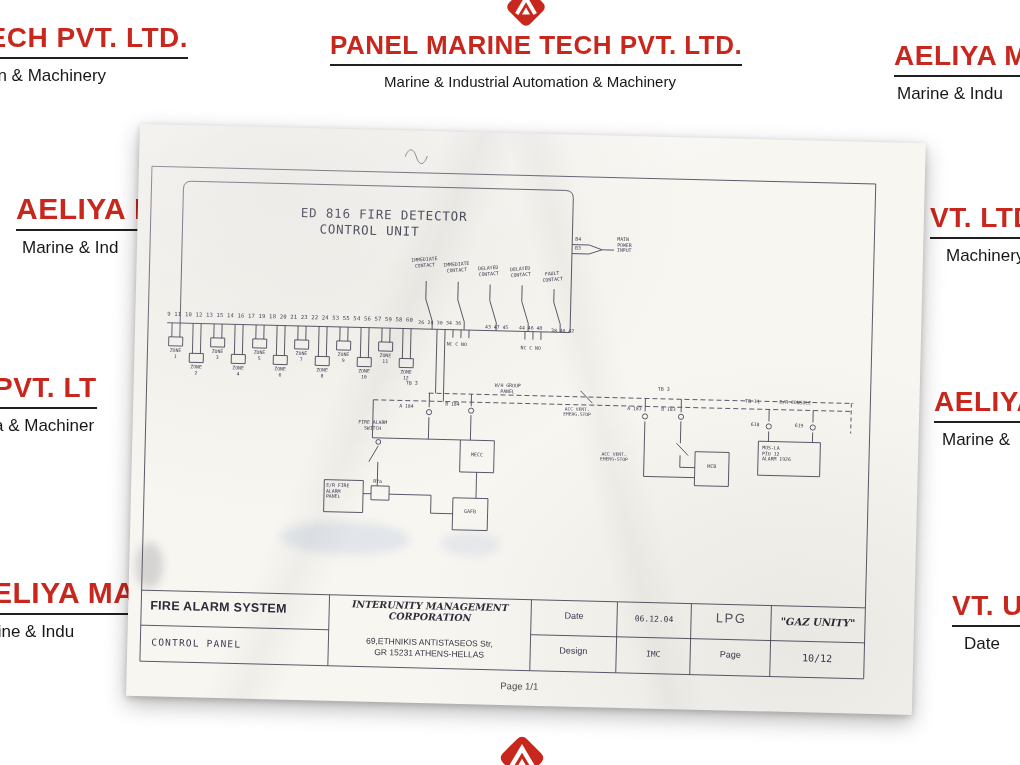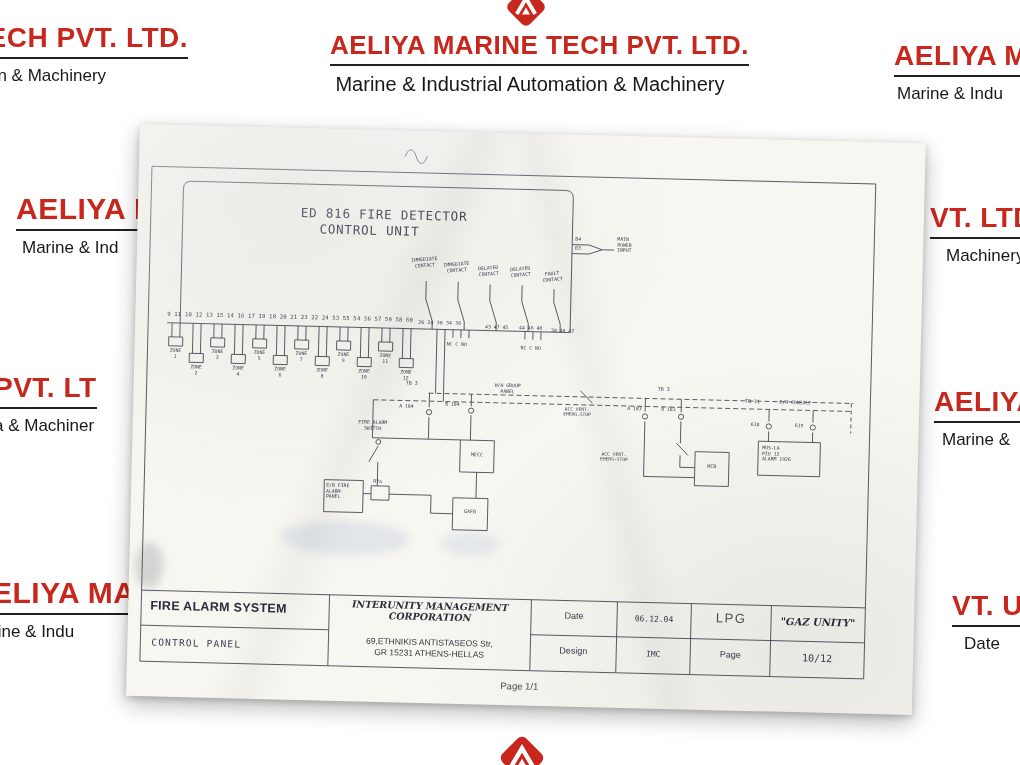--- a/index.html
+++ b/index.html
@@ -51,22 +51,22 @@
 
 <svg class="logo" style="left:503px;top:-16px;width:46px;height:46px;" viewBox="0 0 40 40">
   <g transform="rotate(45 20 20)">
       <rect x="7" y="7" width="26" height="26" rx="5" fill="#c8271d"></rect>
     </g>
   <path d="M12 26 L20 12.5 L28 26" stroke="#ffffff" stroke-width="3.4" fill="none"></path>
   <path d="M16.5 26.5 L20 20.5 L23.5 26.5 Z" fill="#ffffff"></path>
 </svg>
 
 <div class="mark ctr" style="left:330px;top:30px;width:400px;">
-  <div class="mark-l1" style="font-size:26px;">AELIYA MARINE TECH PVT. LTD.</div>
-  <div class="mark-l2" style="font-size:20px;">Marine &amp; Industrial Automation &amp; Machinery</div>
+  <div class="mark-l1" style="font-size:26px;">PANEL MARINE TECH PVT. LTD.</div>
+  <div class="mark-l2" style="font-size:15px;">Marine &amp; Industrial Automation &amp; Machinery</div>
 </div>
 
 <div class="mark" style="left:894px;top:40px;">
   <div class="mark-l1">AELIYA MAR</div>
   <div class="mark-l2" style="margin-left:3px;">Marine &amp; Indu</div>
 </div>
 
 <div class="mark" style="left:16px;top:192px;">
   <div class="mark-l1" style="font-size:30px;">AELIYA M</div>
   <div class="mark-l2" style="margin-left:6px;">Marine &amp; Ind</div>

